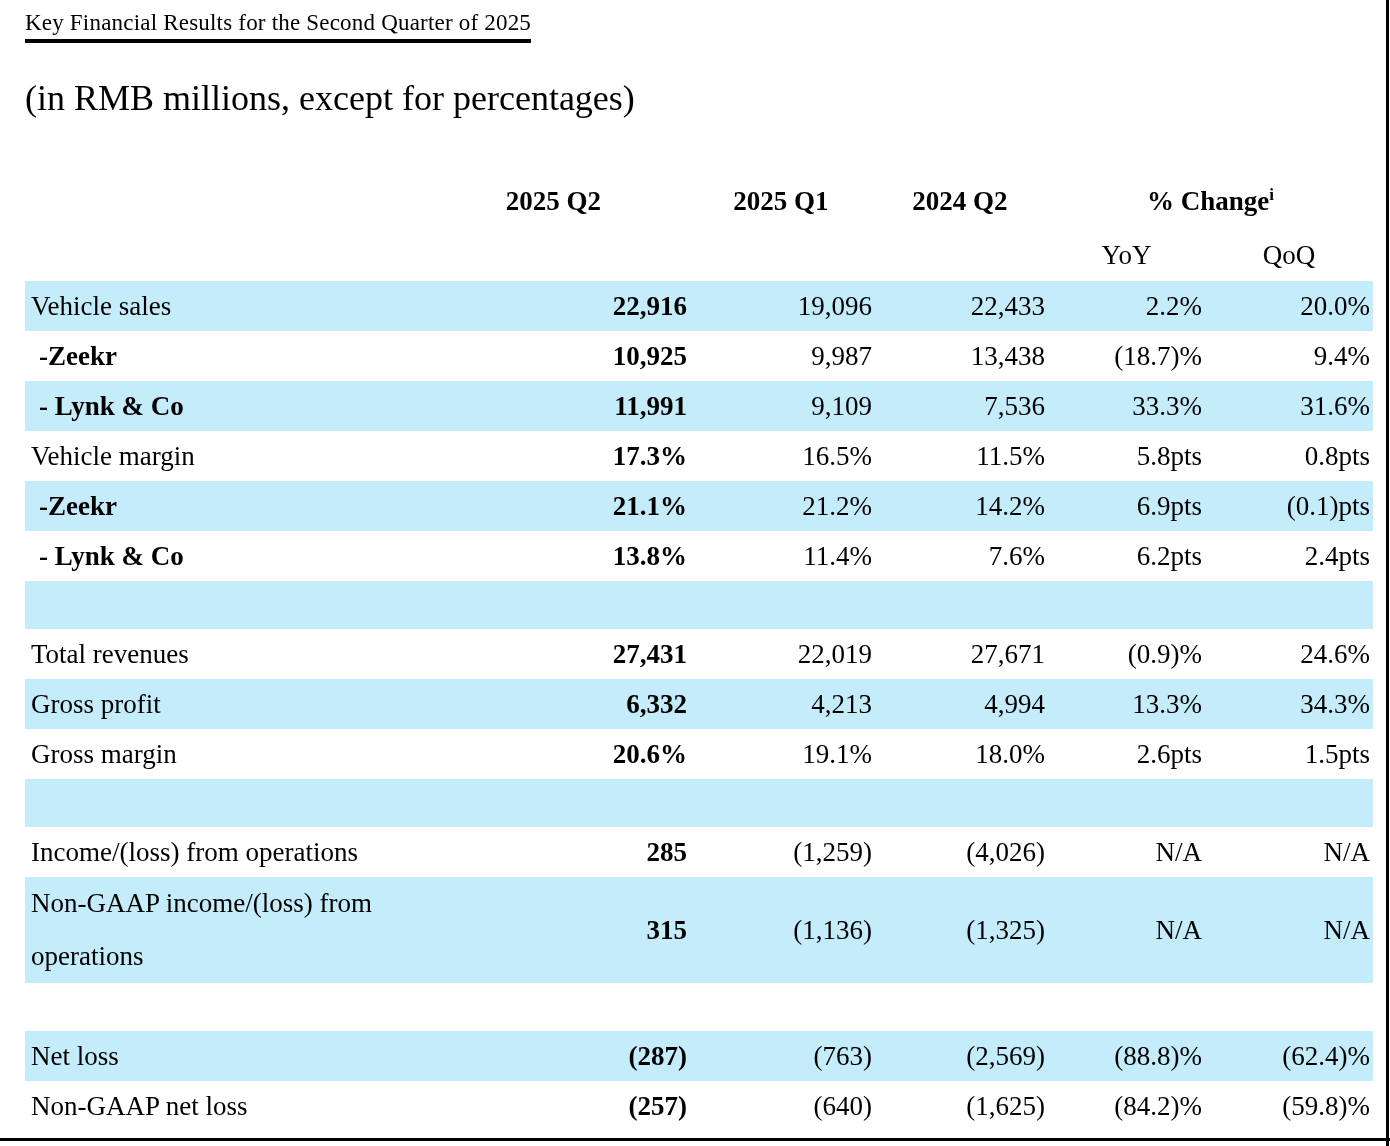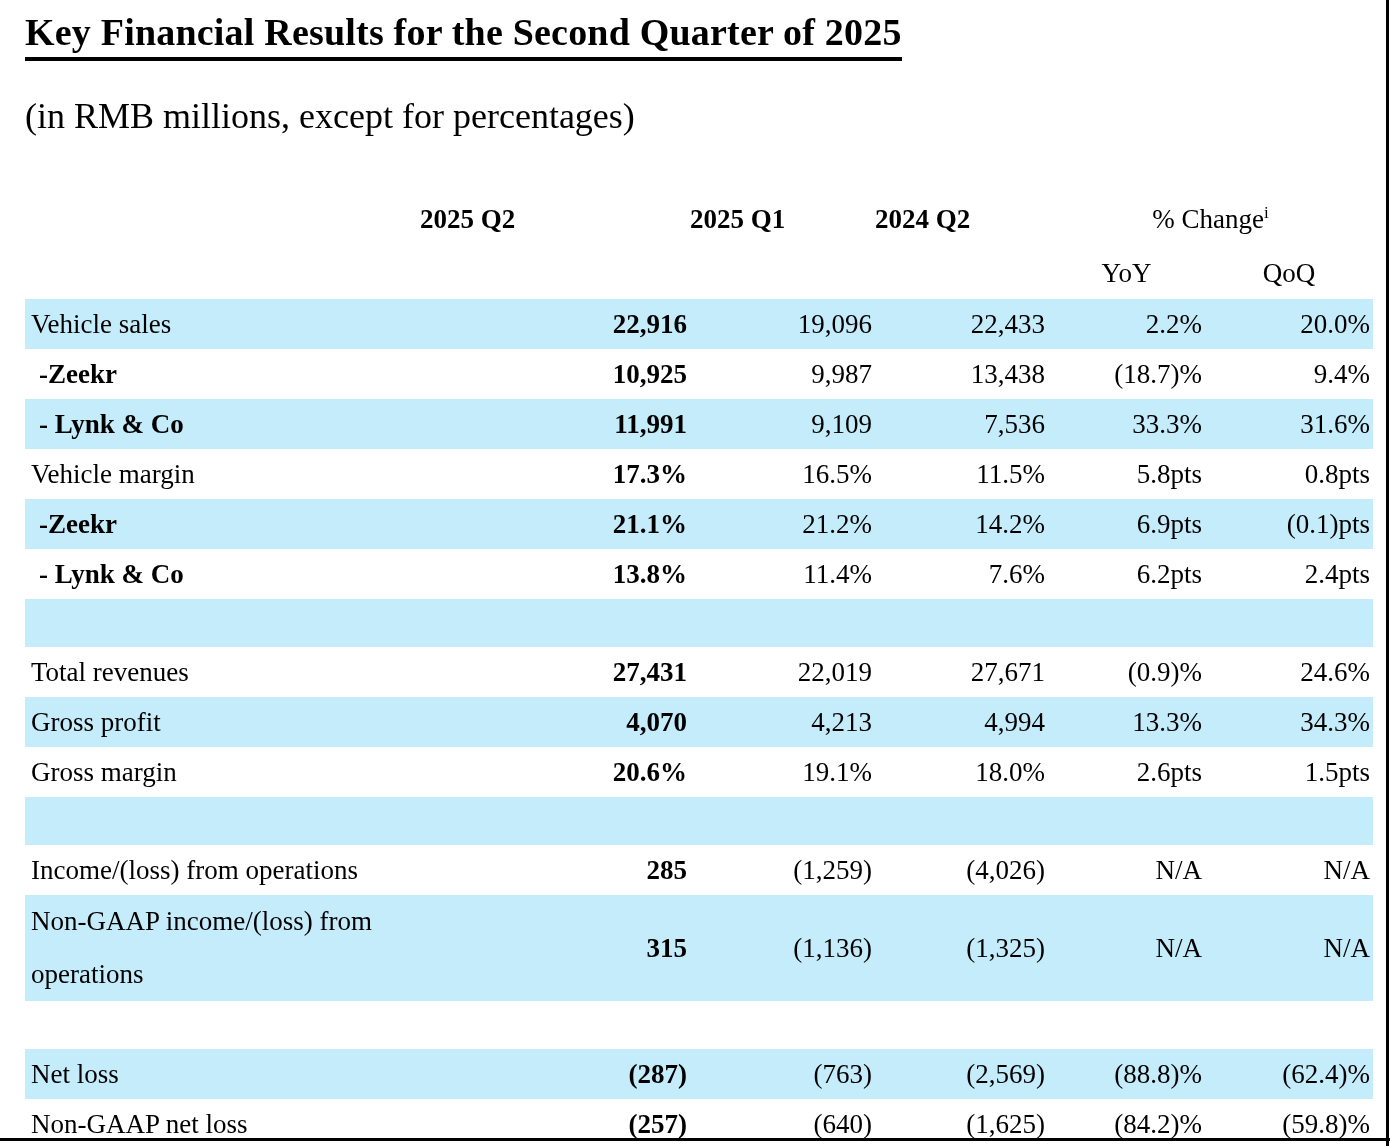--- a/index.html
+++ b/index.html
@@ -15,22 +15,22 @@
     position: relative;
     overflow: hidden;
   }
   .content {
     position: absolute;
     left: 25px;
     top: 10px;
     width: 1348px;
   }
   .title {
-    font-size: 38px;
-    font-weight: bold;
+    font-size: 23px;
+    font-weight: normal;
     letter-spacing: 0.2px;
   }
   .title .underline {
     display: inline-block;
     border-bottom: 4px solid #000;
     padding-bottom: 3px;
   }
   .subtitle {
     font-size: 36px;
     margin-top: 34px;
@@ -49,27 +49,27 @@
   col.c-v5 { width: 168px; }
   th, td {
     padding: 0;
     font-size: 27px;
     font-weight: normal;
     vertical-align: middle;
   }
   thead tr.qrow { height: 56px; }
   thead tr.subrow { height: 52px; }
   th.qhead {
-    text-align: left;
+    text-align: center;
     font-weight: bold;
     padding-right: 3px;
   }
   th.chghead {
     text-align: center;
-    font-weight: normal;
+    font-weight: bold;
   }
   th.chghead sup {
     font-size: 17px;
     line-height: 0;
   }
   th.subhead {
     text-align: center;
     font-weight: normal;
   }
   tbody tr { height: 50px; }
@@ -201,21 +201,21 @@
         <tr class="">
           <td class="lbl">Total revenues</td>
           <td class="val first">27,431</td>
           <td class="val">22,019</td>
           <td class="val">27,671</td>
           <td class="val">(0.9)%</td>
           <td class="val">24.6%</td>
         </tr>
         <tr class="hl">
           <td class="lbl">Gross profit</td>
-          <td class="val first">4,070</td>
+          <td class="val first">6,332</td>
           <td class="val">4,213</td>
           <td class="val">4,994</td>
           <td class="val">13.3%</td>
           <td class="val">34.3%</td>
         </tr>
         <tr class="">
           <td class="lbl">Gross margin</td>
           <td class="val first">20.6%</td>
           <td class="val">19.1%</td>
           <td class="val">18.0%</td>

